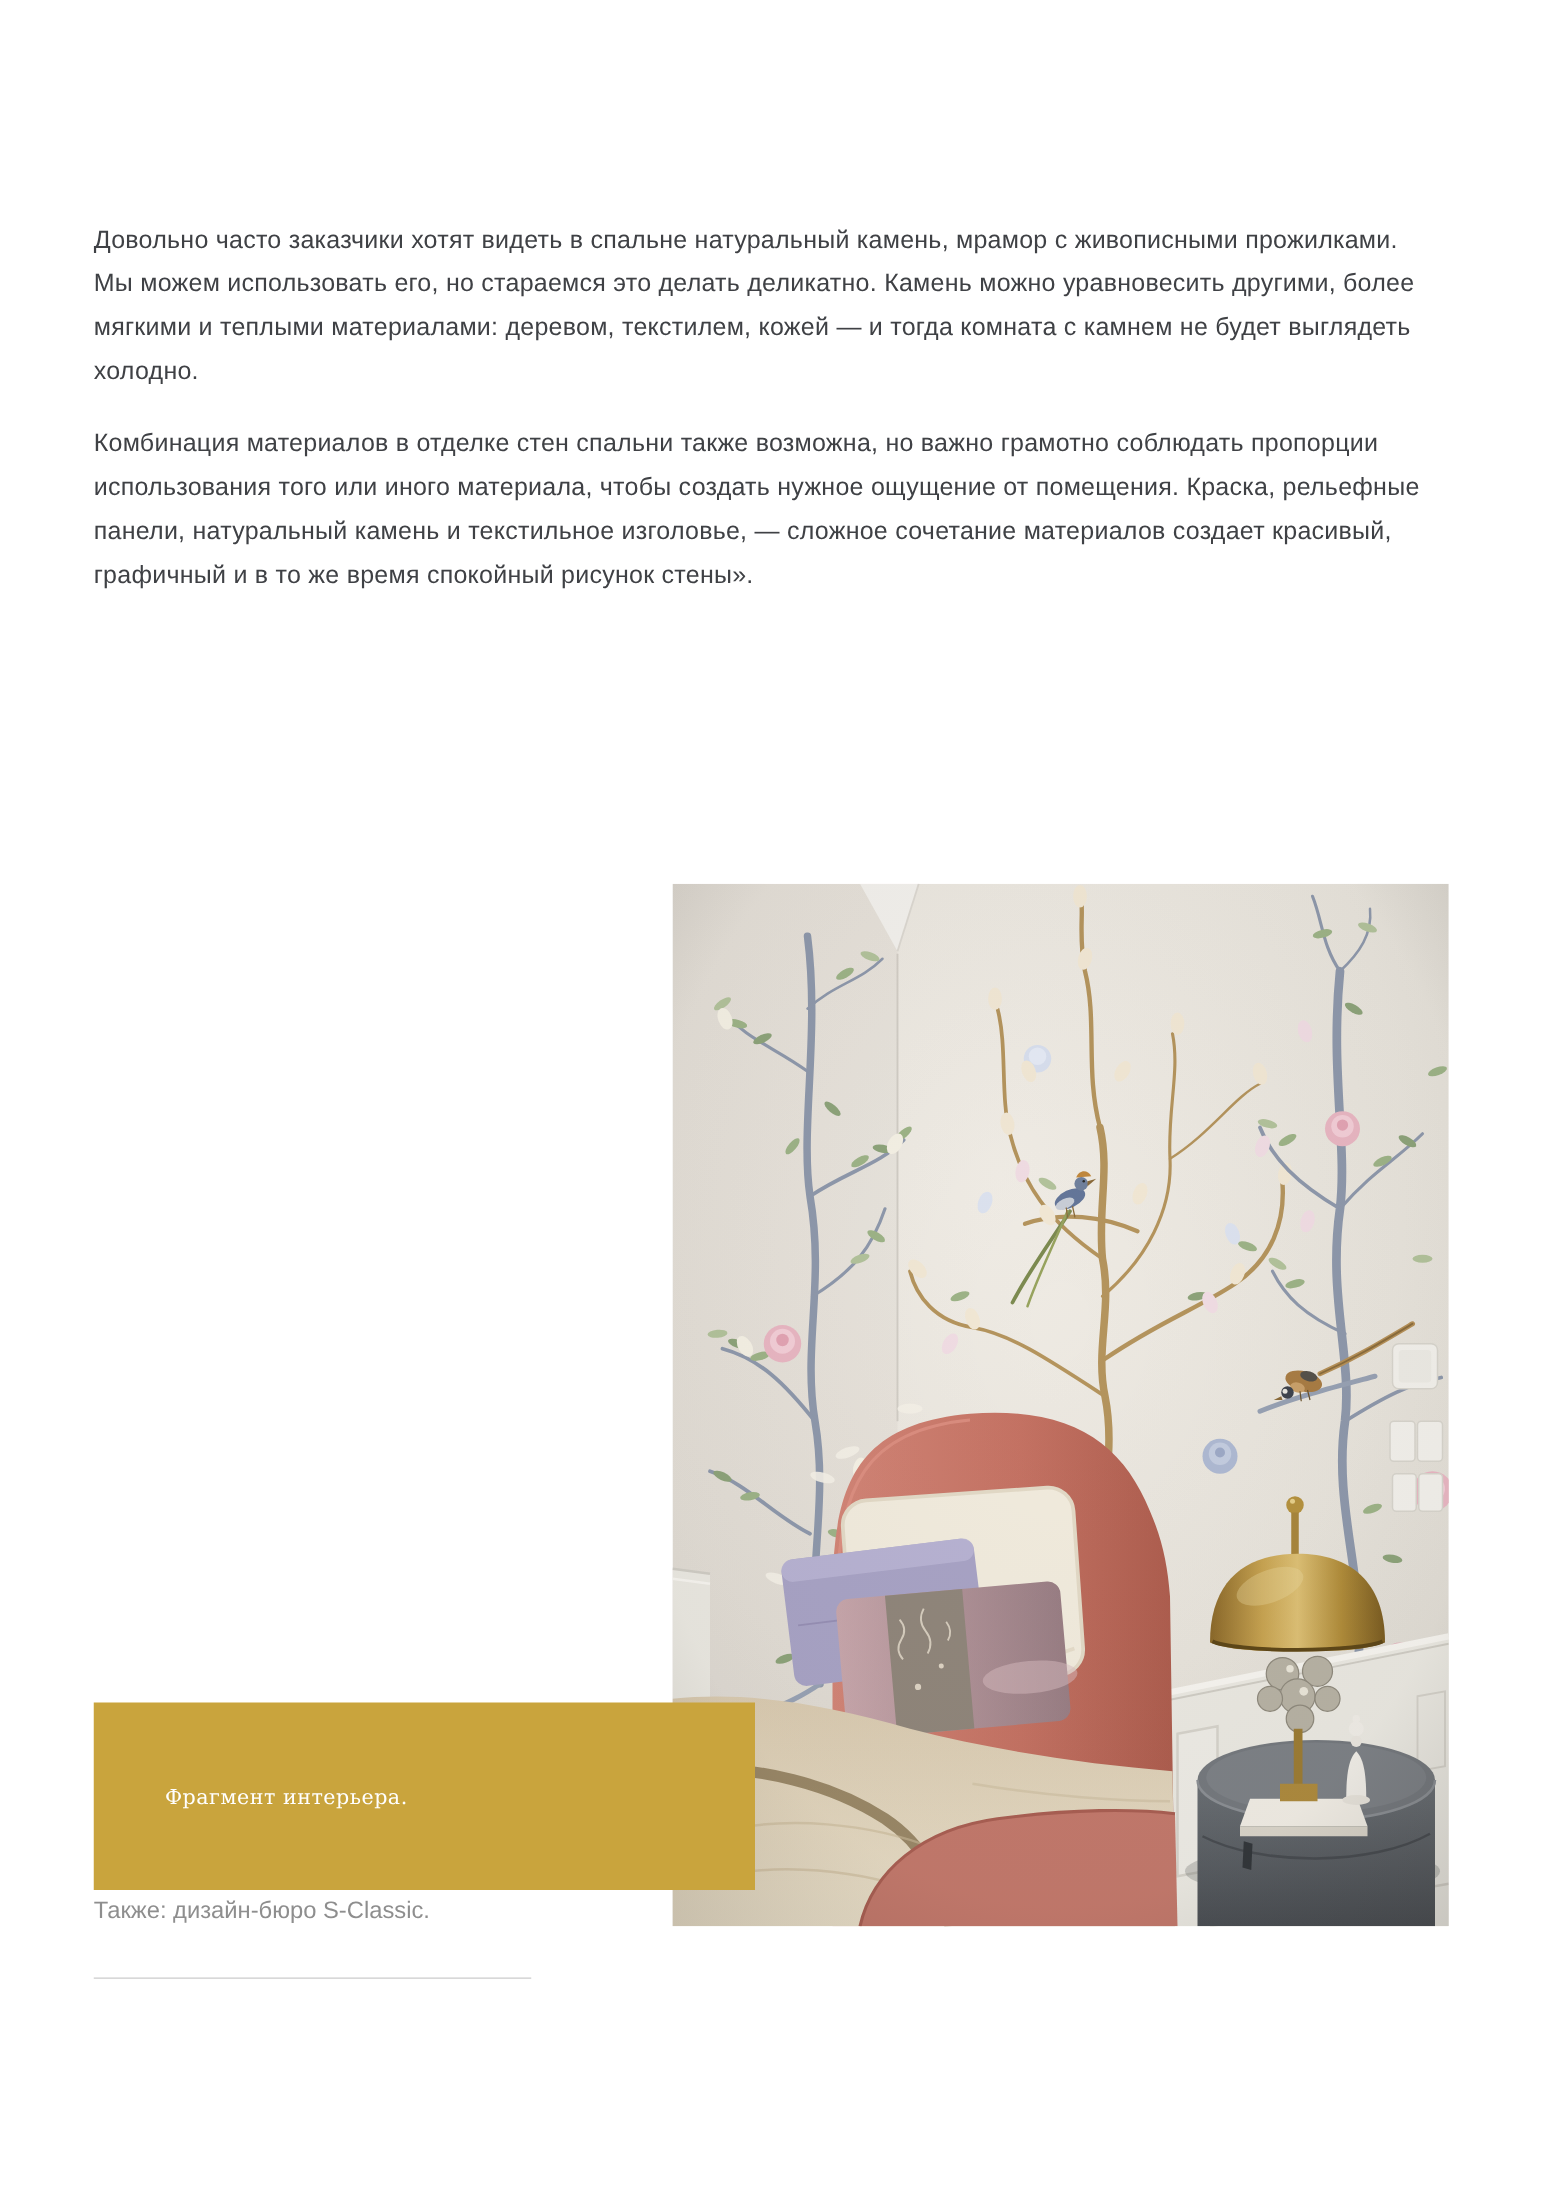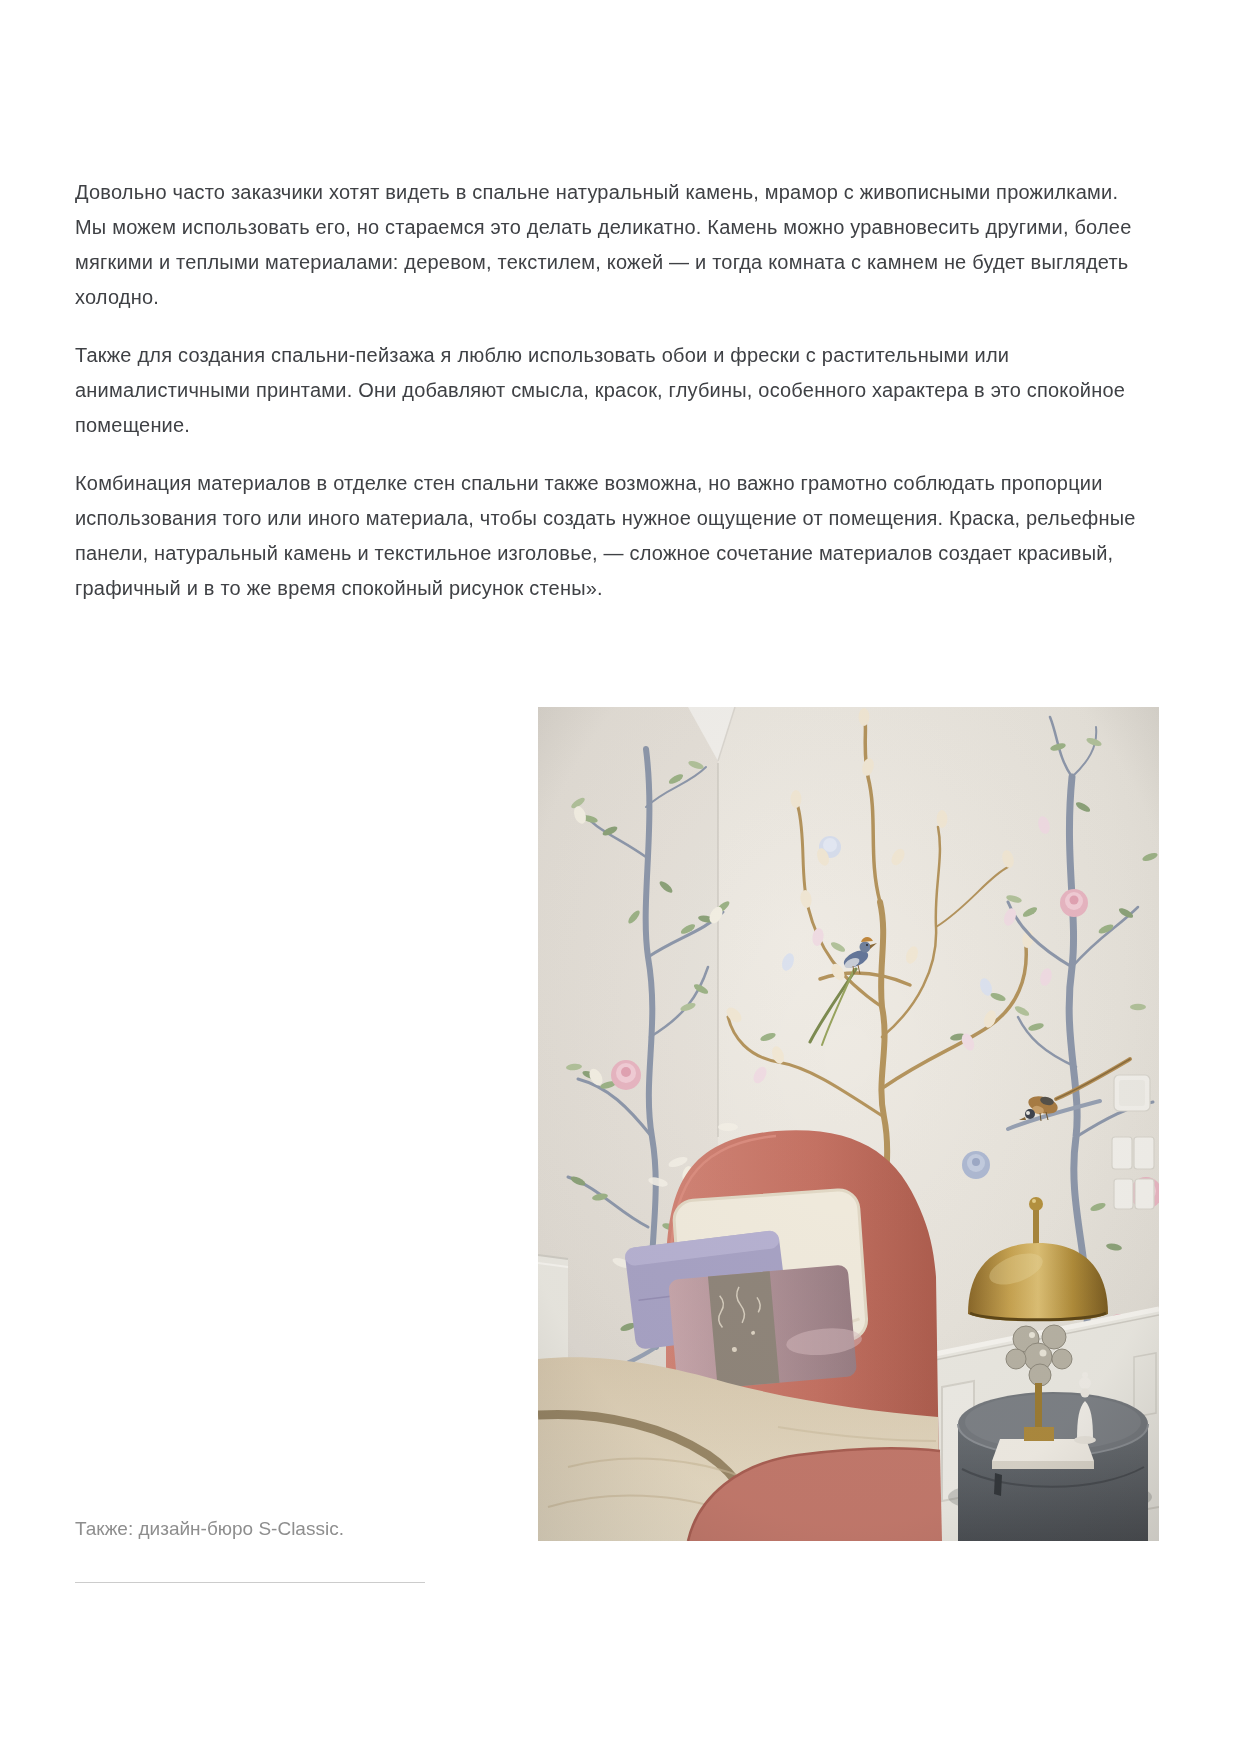--- a/index.html
+++ b/index.html
@@ -26,21 +26,20 @@
   .credit{position:absolute;left:75px;top:1506px;font-size:19px;color:#8e8e8e;z-index:2;}
   .divider{position:absolute;left:75px;top:1570px;width:350px;height:0;border-top:1px solid #cccccc;z-index:2;}
 </style>
 </head>
 <body>
 
 <div class="page">
 
   <div class="article-text">
     <p>Довольно часто заказчики хотят видеть в спальне натуральный камень, мрамор с живописными прожилками. Мы можем использовать его, но стараемся это делать деликатно. Камень можно уравновесить другими, более мягкими и теплыми материалами: деревом, текстилем, кожей — и тогда комната с камнем не будет выглядеть холодно.</p>
-    <p>Также для создания спальни-пейзажа я люблю использовать обои и фрески с растительными или анималистичными принтами. Они добавляют смысла, красок, глубины, особенного характера в это спокойное помещение.</p>
     <p>Комбинация материалов в отделке стен спальни также возможна, но важно грамотно соблюдать пропорции использования того или иного материала, чтобы создать нужное ощущение от помещения. Краска, рельефные панели, натуральный камень и текстильное изголовье, — сложное сочетание материалов создает красивый, графичный и в то же время спокойный рисунок стены».</p>
   </div>
 
   <div class="photo-figure">
     <svg width="621" height="834" viewBox="0 0 621 834" xmlns="http://www.w3.org/2000/svg">
       <defs>
         <radialGradient id="wallg" cx="42%" cy="28%" r="95%">
           <stop offset="0" stop-color="#f0ece5"></stop>
           <stop offset="0.55" stop-color="#e7e3db"></stop>
           <stop offset="1" stop-color="#d7d3cb"></stop>
@@ -336,18 +335,21 @@
         <circle cx="547" cy="676" r="6" fill="#efece6"></circle>
         <circle cx="547" cy="686" r="4.5" fill="#e9e5de"></circle>
         <path d="M539 732 C539 712 541 700 547 694 C553 700 555 712 555 732 Z" fill="#efece6"></path>
         <ellipse cx="547" cy="733" rx="11" ry="4" fill="#e6e2da"></ellipse>
       </g>
 
       <rect x="0" y="0" width="621" height="834" fill="url(#vig)"></rect>
     </svg>
   </div>
 
+  <div class="caption-overlay">
+    <span>Фрагмент интерьера.</span>
+  </div>
 
   <div class="credit">Также: дизайн-бюро S-Classic.</div>
 
   <div class="divider"></div>
 
 </div>
 
 </body></html>

